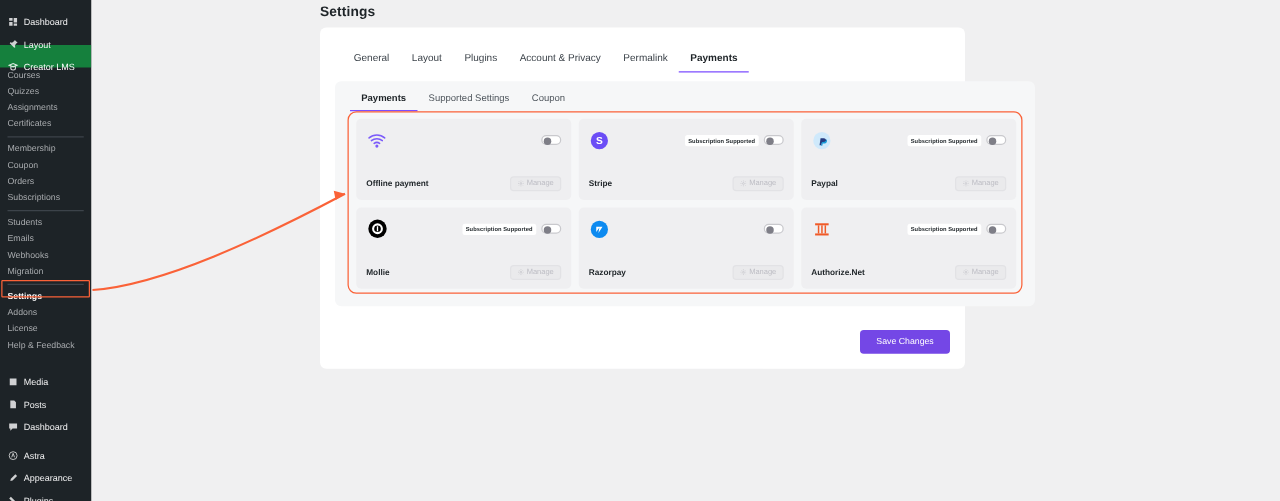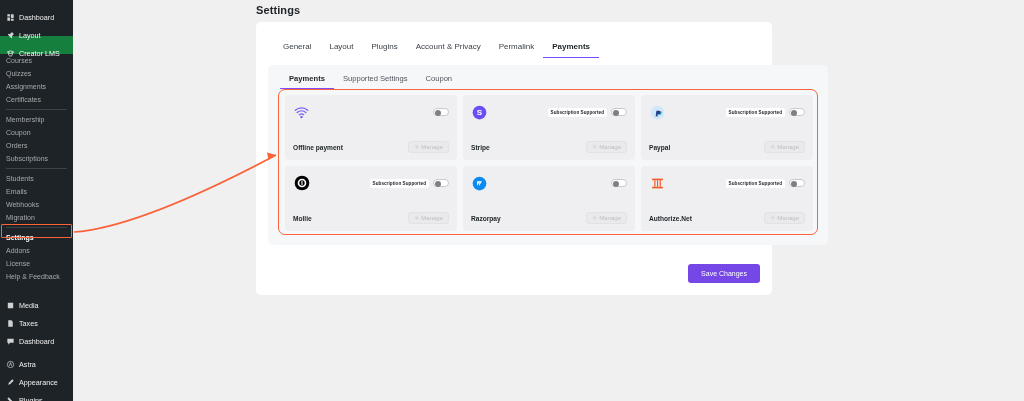--- a/index.html
+++ b/index.html
@@ -247,21 +247,21 @@
       </span>
       <span>Media</span>
     </div>
 
     <div class="sb-top-item">
       <span class="sb-icon">
         <svg viewBox="0 0 20 20" fill="currentColor">
             <path d="M5 3h7l3 3v11H5V3zm2 4h6v1.4H7V7zm0 3h6v1.4H7V10zm0 3h4v1.4H7V13z"></path>
           </svg>
       </span>
-      <span>Taxes</span>
+      <span>Posts</span>
     </div>
 
     <div class="sb-top-item">
       <span class="sb-icon">
         <svg viewBox="0 0 20 20" fill="currentColor">
             <path d="M3 4h14v9H9l-4 4v-4H3V4z"></path>
           </svg>
       </span>
       <span>Dashboard</span>
     </div>

